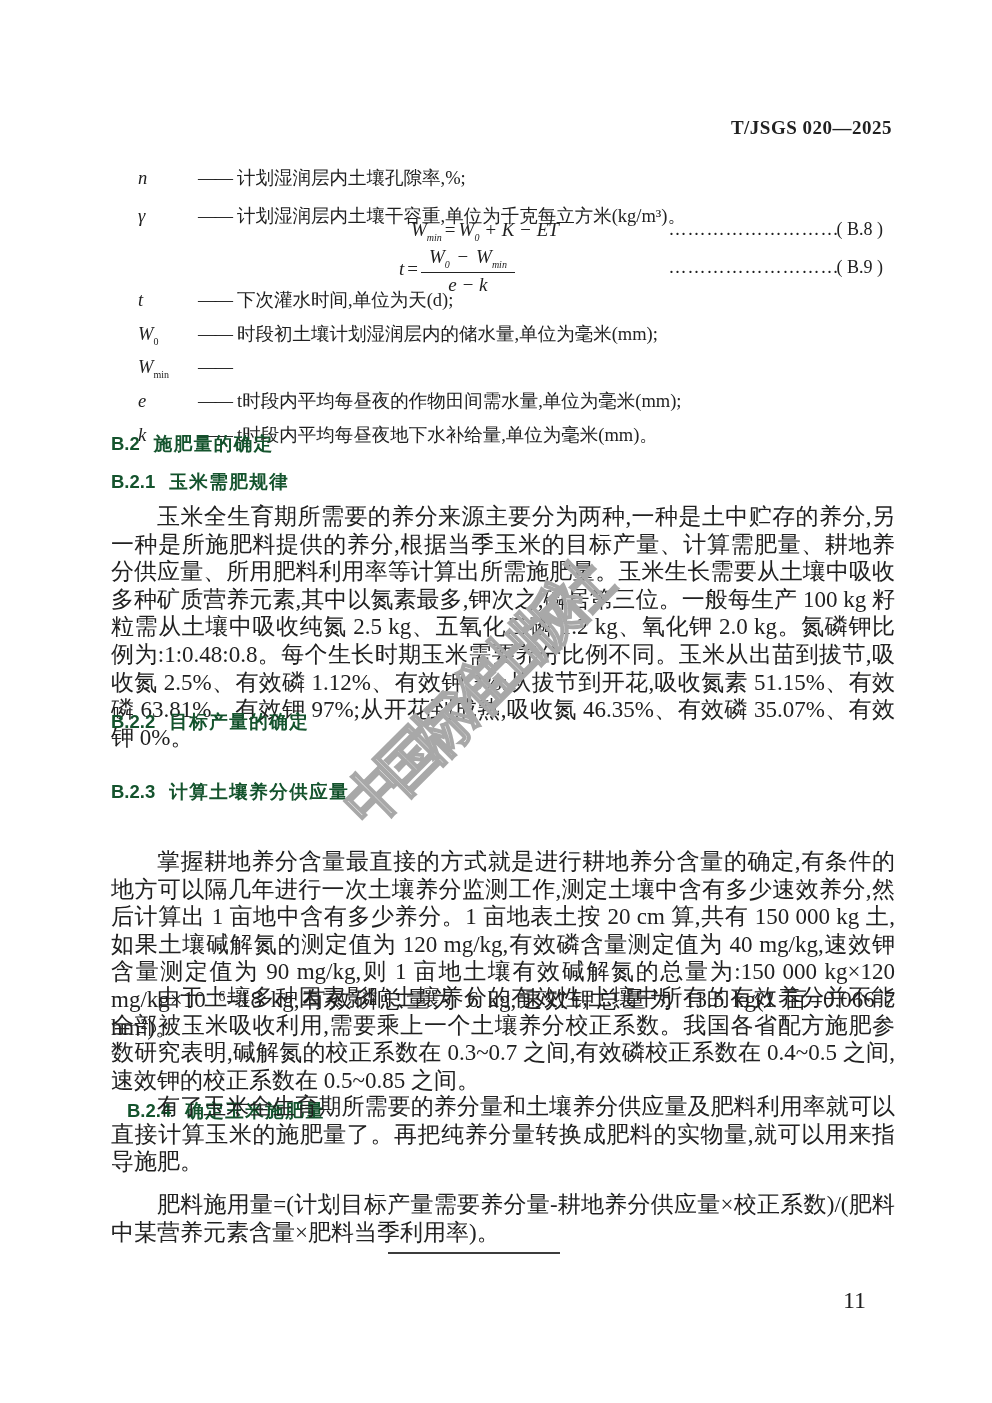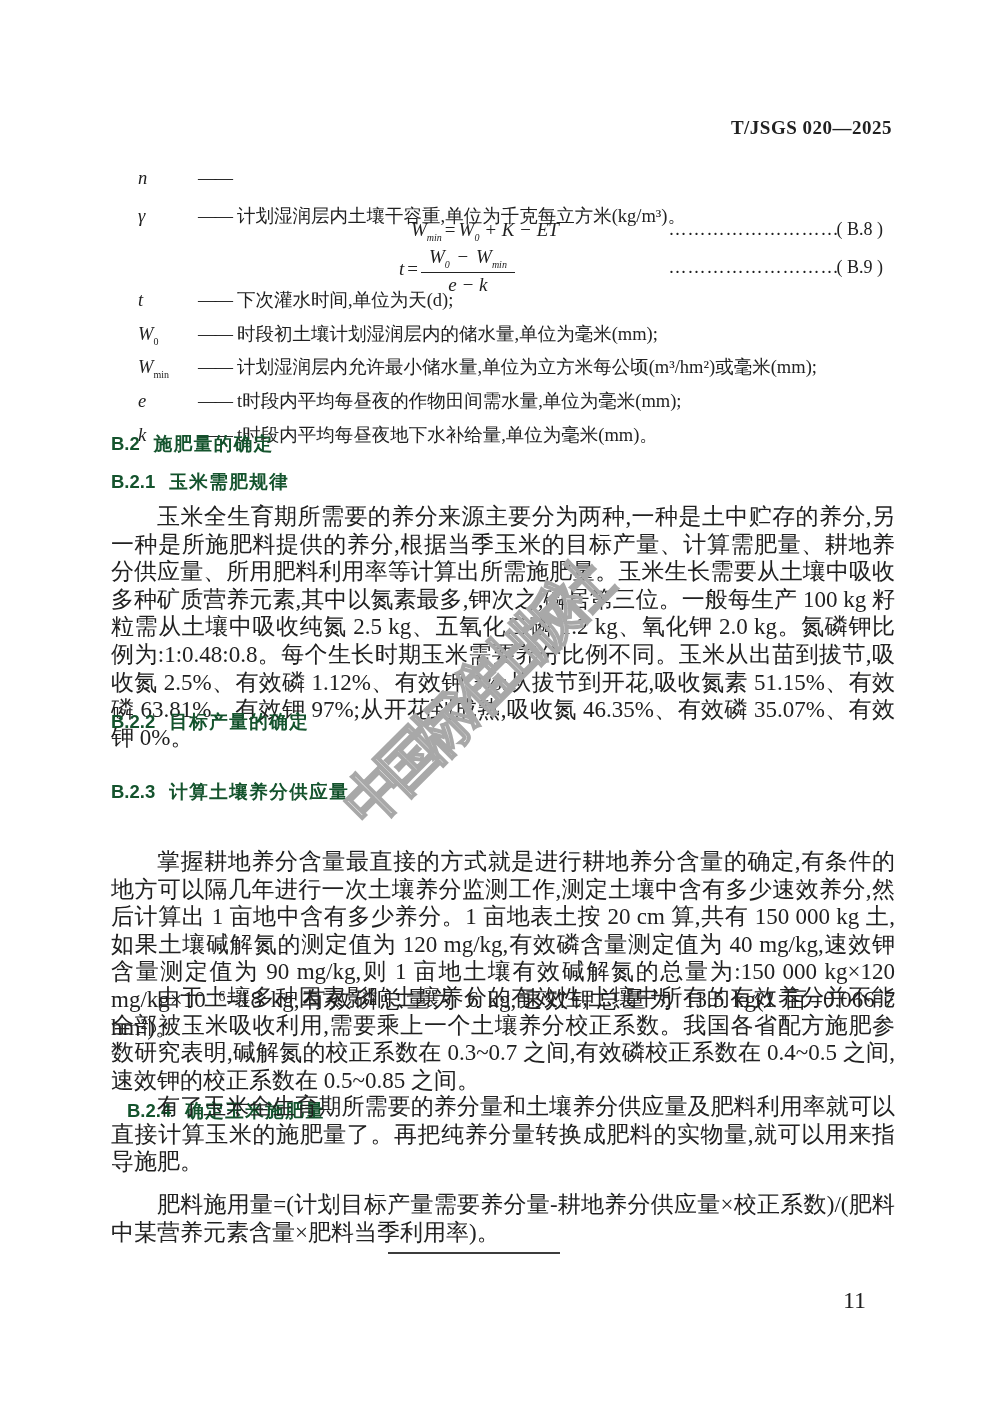--- a/index.html
+++ b/index.html
@@ -84,20 +84,21 @@
 <div class="page">
 
   <div class="watermark">中国标准出版社</div>
 
   <header class="doc-header">T/JSGS 020—2025</header>
 
   <div class="sym-list" id="sym-top">
     <div class="sym-row">
       <span class="sym"><i>n</i><sub></sub></span>
       <span class="dash">——</span>
+      <span class="desc">计划湿润层内土壤孔隙率,%;</span>
     </div>
     <div class="sym-row">
       <span class="sym"><i>γ</i><sub></sub></span>
       <span class="dash">——</span>
       <span class="desc">计划湿润层内土壤干容重,单位为千克每立方米(kg/m³)。</span>
     </div>
   </div>
 
   <div class="formula" id="f-b8">
     <span class="eq-body">
@@ -129,21 +130,20 @@
       <span class="desc">下次灌水时间,单位为天(d);</span>
     </div>
     <div class="sym-row">
       <span class="sym"><i>W</i><sub>0</sub></span>
       <span class="dash">——</span>
       <span class="desc">时段初土壤计划湿润层内的储水量,单位为毫米(mm);</span>
     </div>
     <div class="sym-row">
       <span class="sym"><i>W</i><sub>min</sub></span>
       <span class="dash">——</span>
-      <span class="desc">计划湿润层内允许最小储水量,单位为立方米每公顷(m³/hm²)或毫米(mm);</span>
     </div>
     <div class="sym-row">
       <span class="sym"><i>e</i><sub></sub></span>
       <span class="dash">——</span>
       <span class="desc">t时段内平均每昼夜的作物田间需水量,单位为毫米(mm);</span>
     </div>
     <div class="sym-row">
       <span class="sym"><i>k</i><sub></sub></span>
       <span class="dash">——</span>
       <span class="desc">t时段内平均每昼夜地下水补给量,单位为毫米(mm)。</span>

